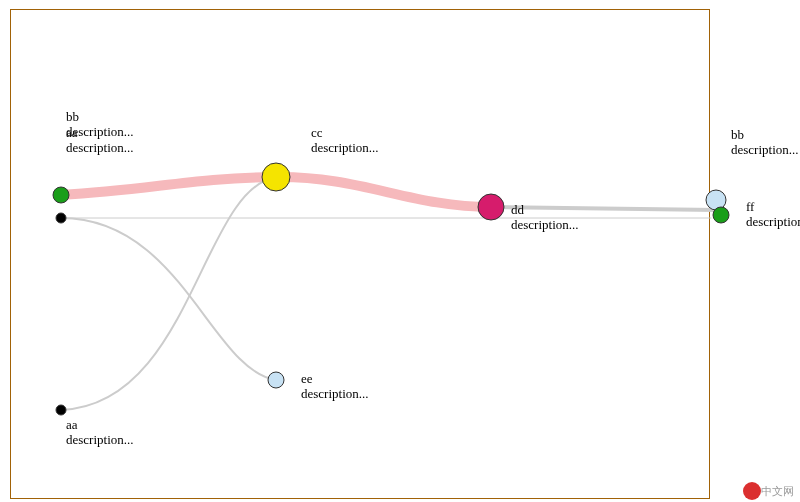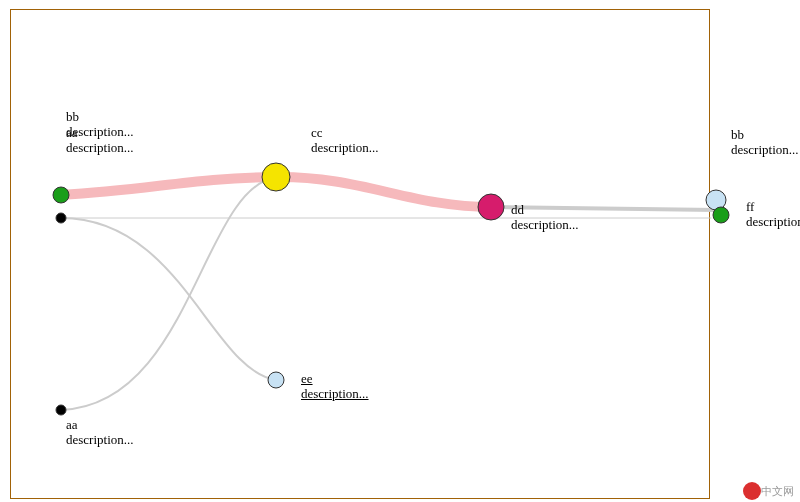--- a/index.html
+++ b/index.html
@@ -46,21 +46,21 @@
         <div>description...</div>
       </div>
       <div class="node-label" style="left: 720px; top: 118px;">
         <div>bb</div>
         <div>description...</div>
       </div>
       <div class="node-label" style="left: 735px; top: 190px;">
         <div>ff</div>
         <div>description...</div>
       </div>
-      <div class="node-label" style="left: 290px; top: 362px; text-decoration: underline;">
+      <div class="node-label" style="left: 290px; top: 362px;">
         <div>ee</div>
         <div>description...</div>
       </div>
       <div class="node-label" style="left: 55px; top: 408px;">
         <div>aa</div>
         <div>description...</div>
       </div>
     </div>
 </div>
 

